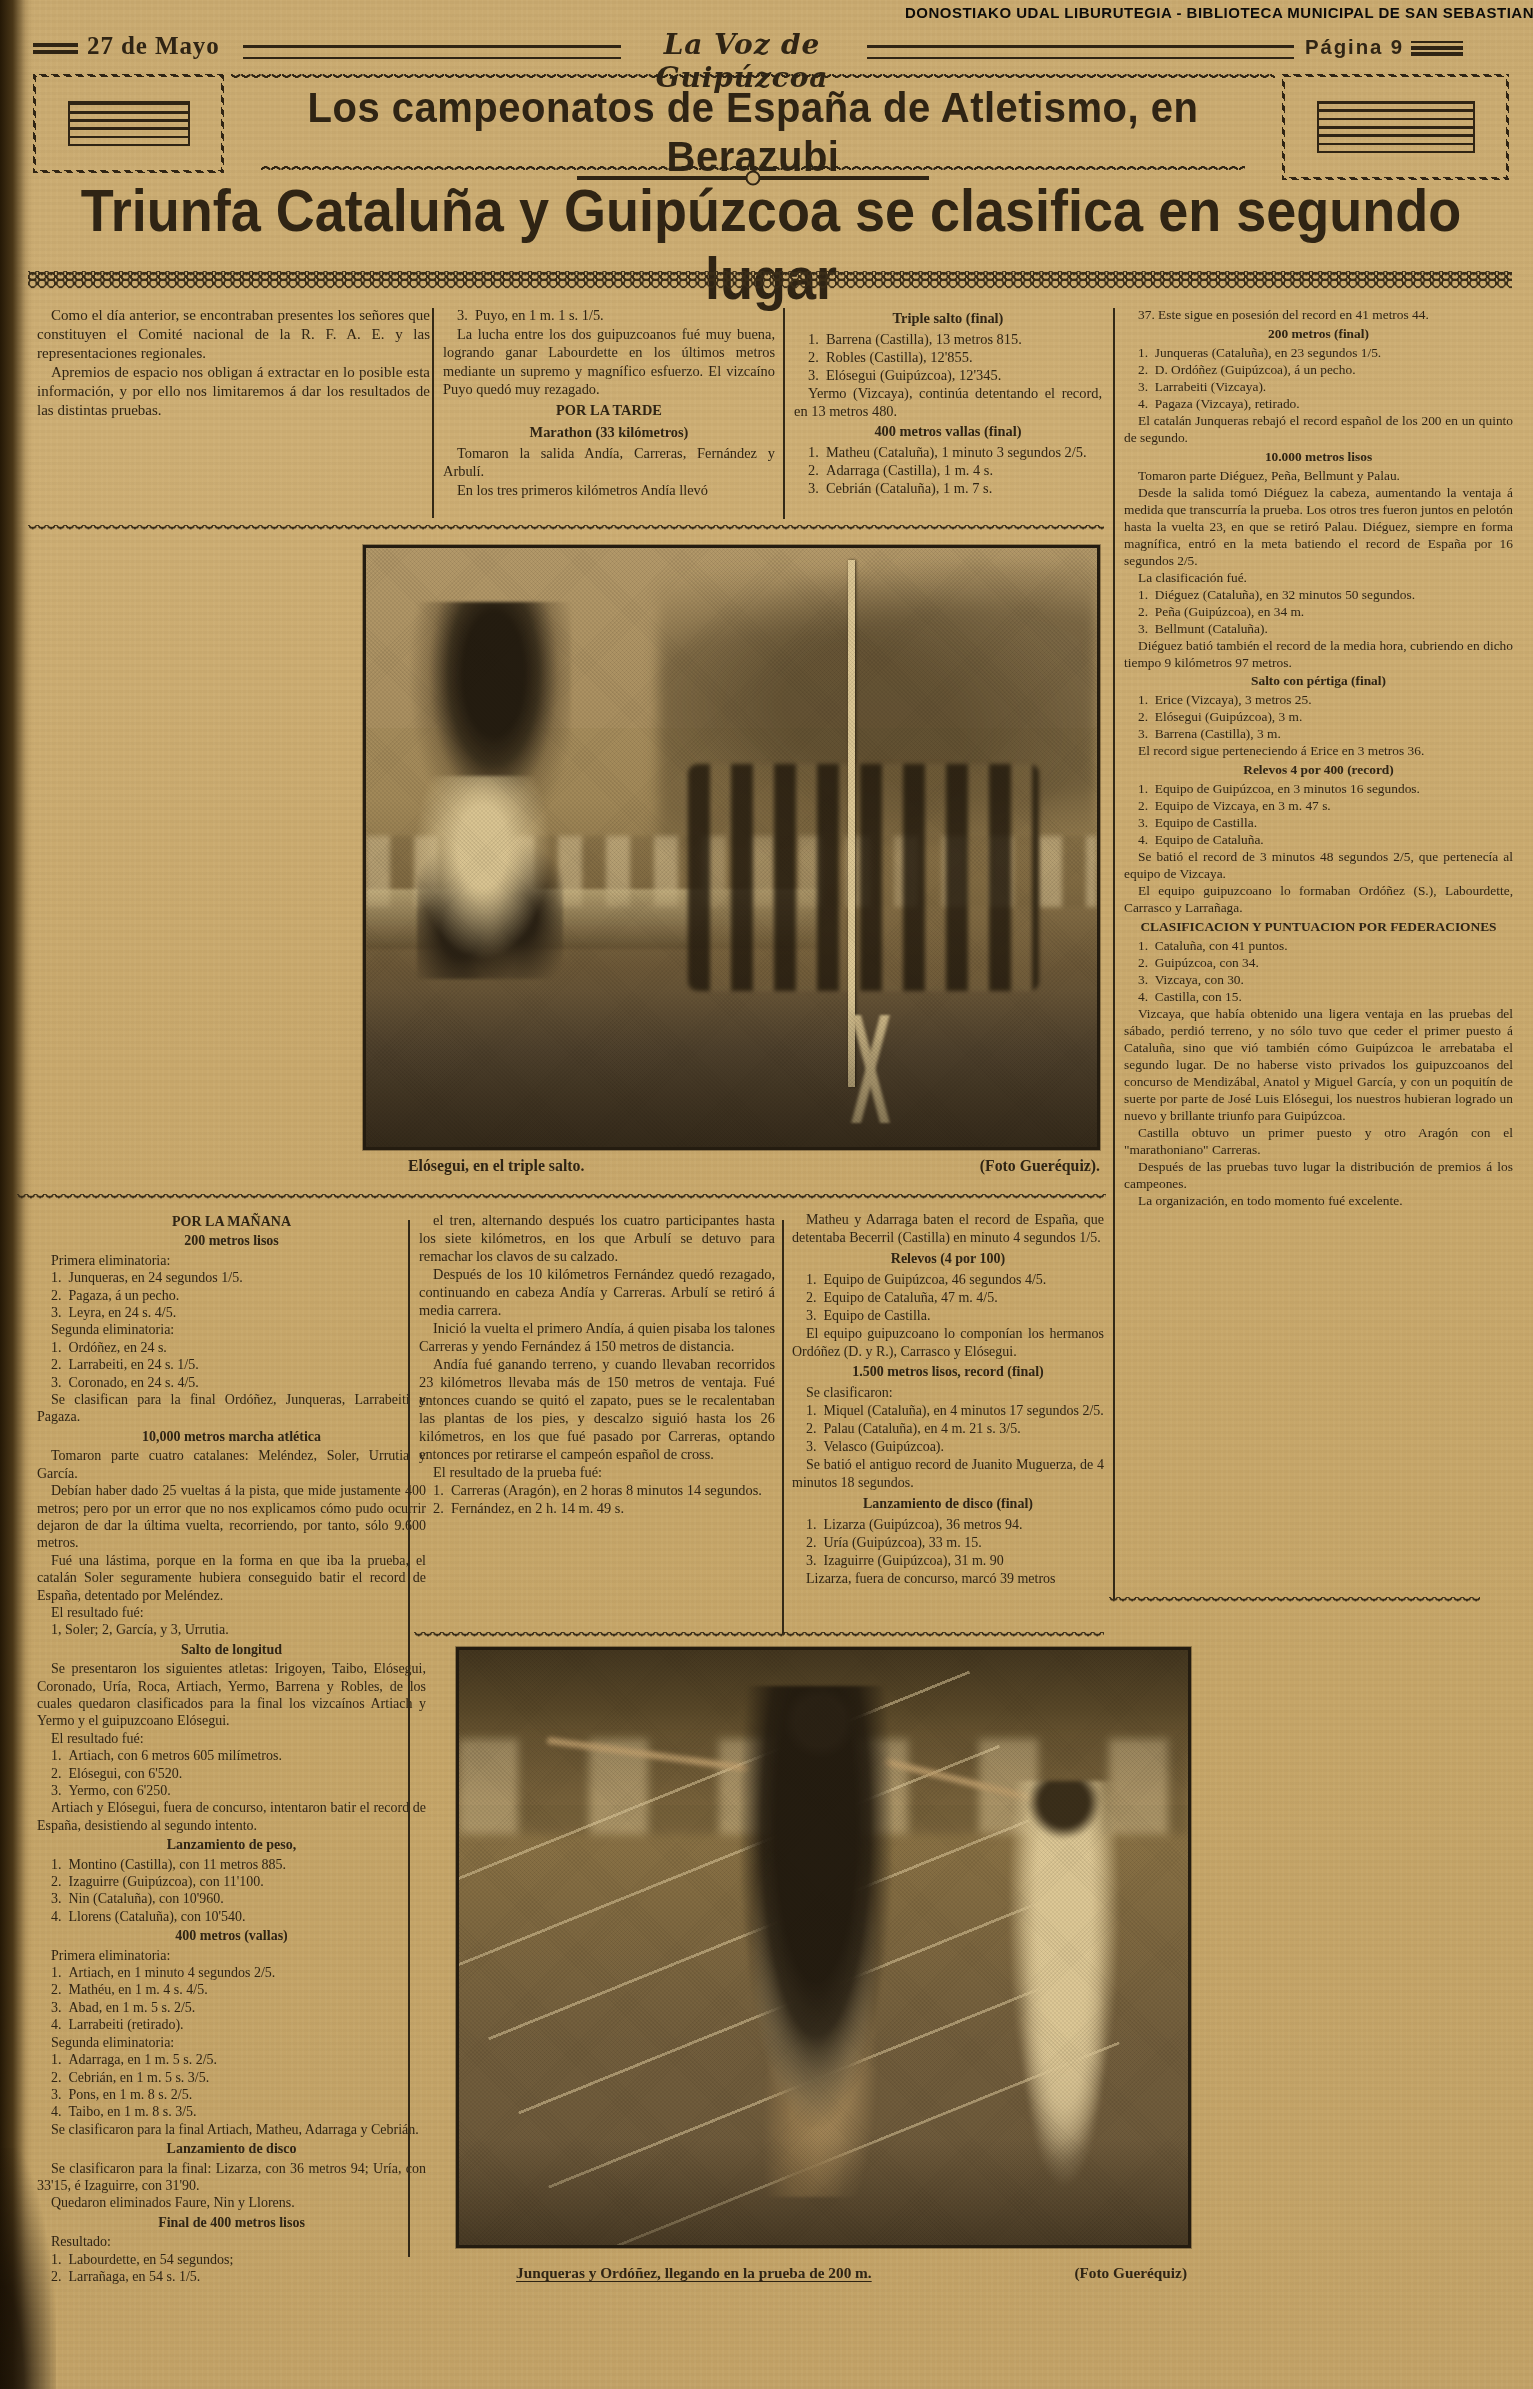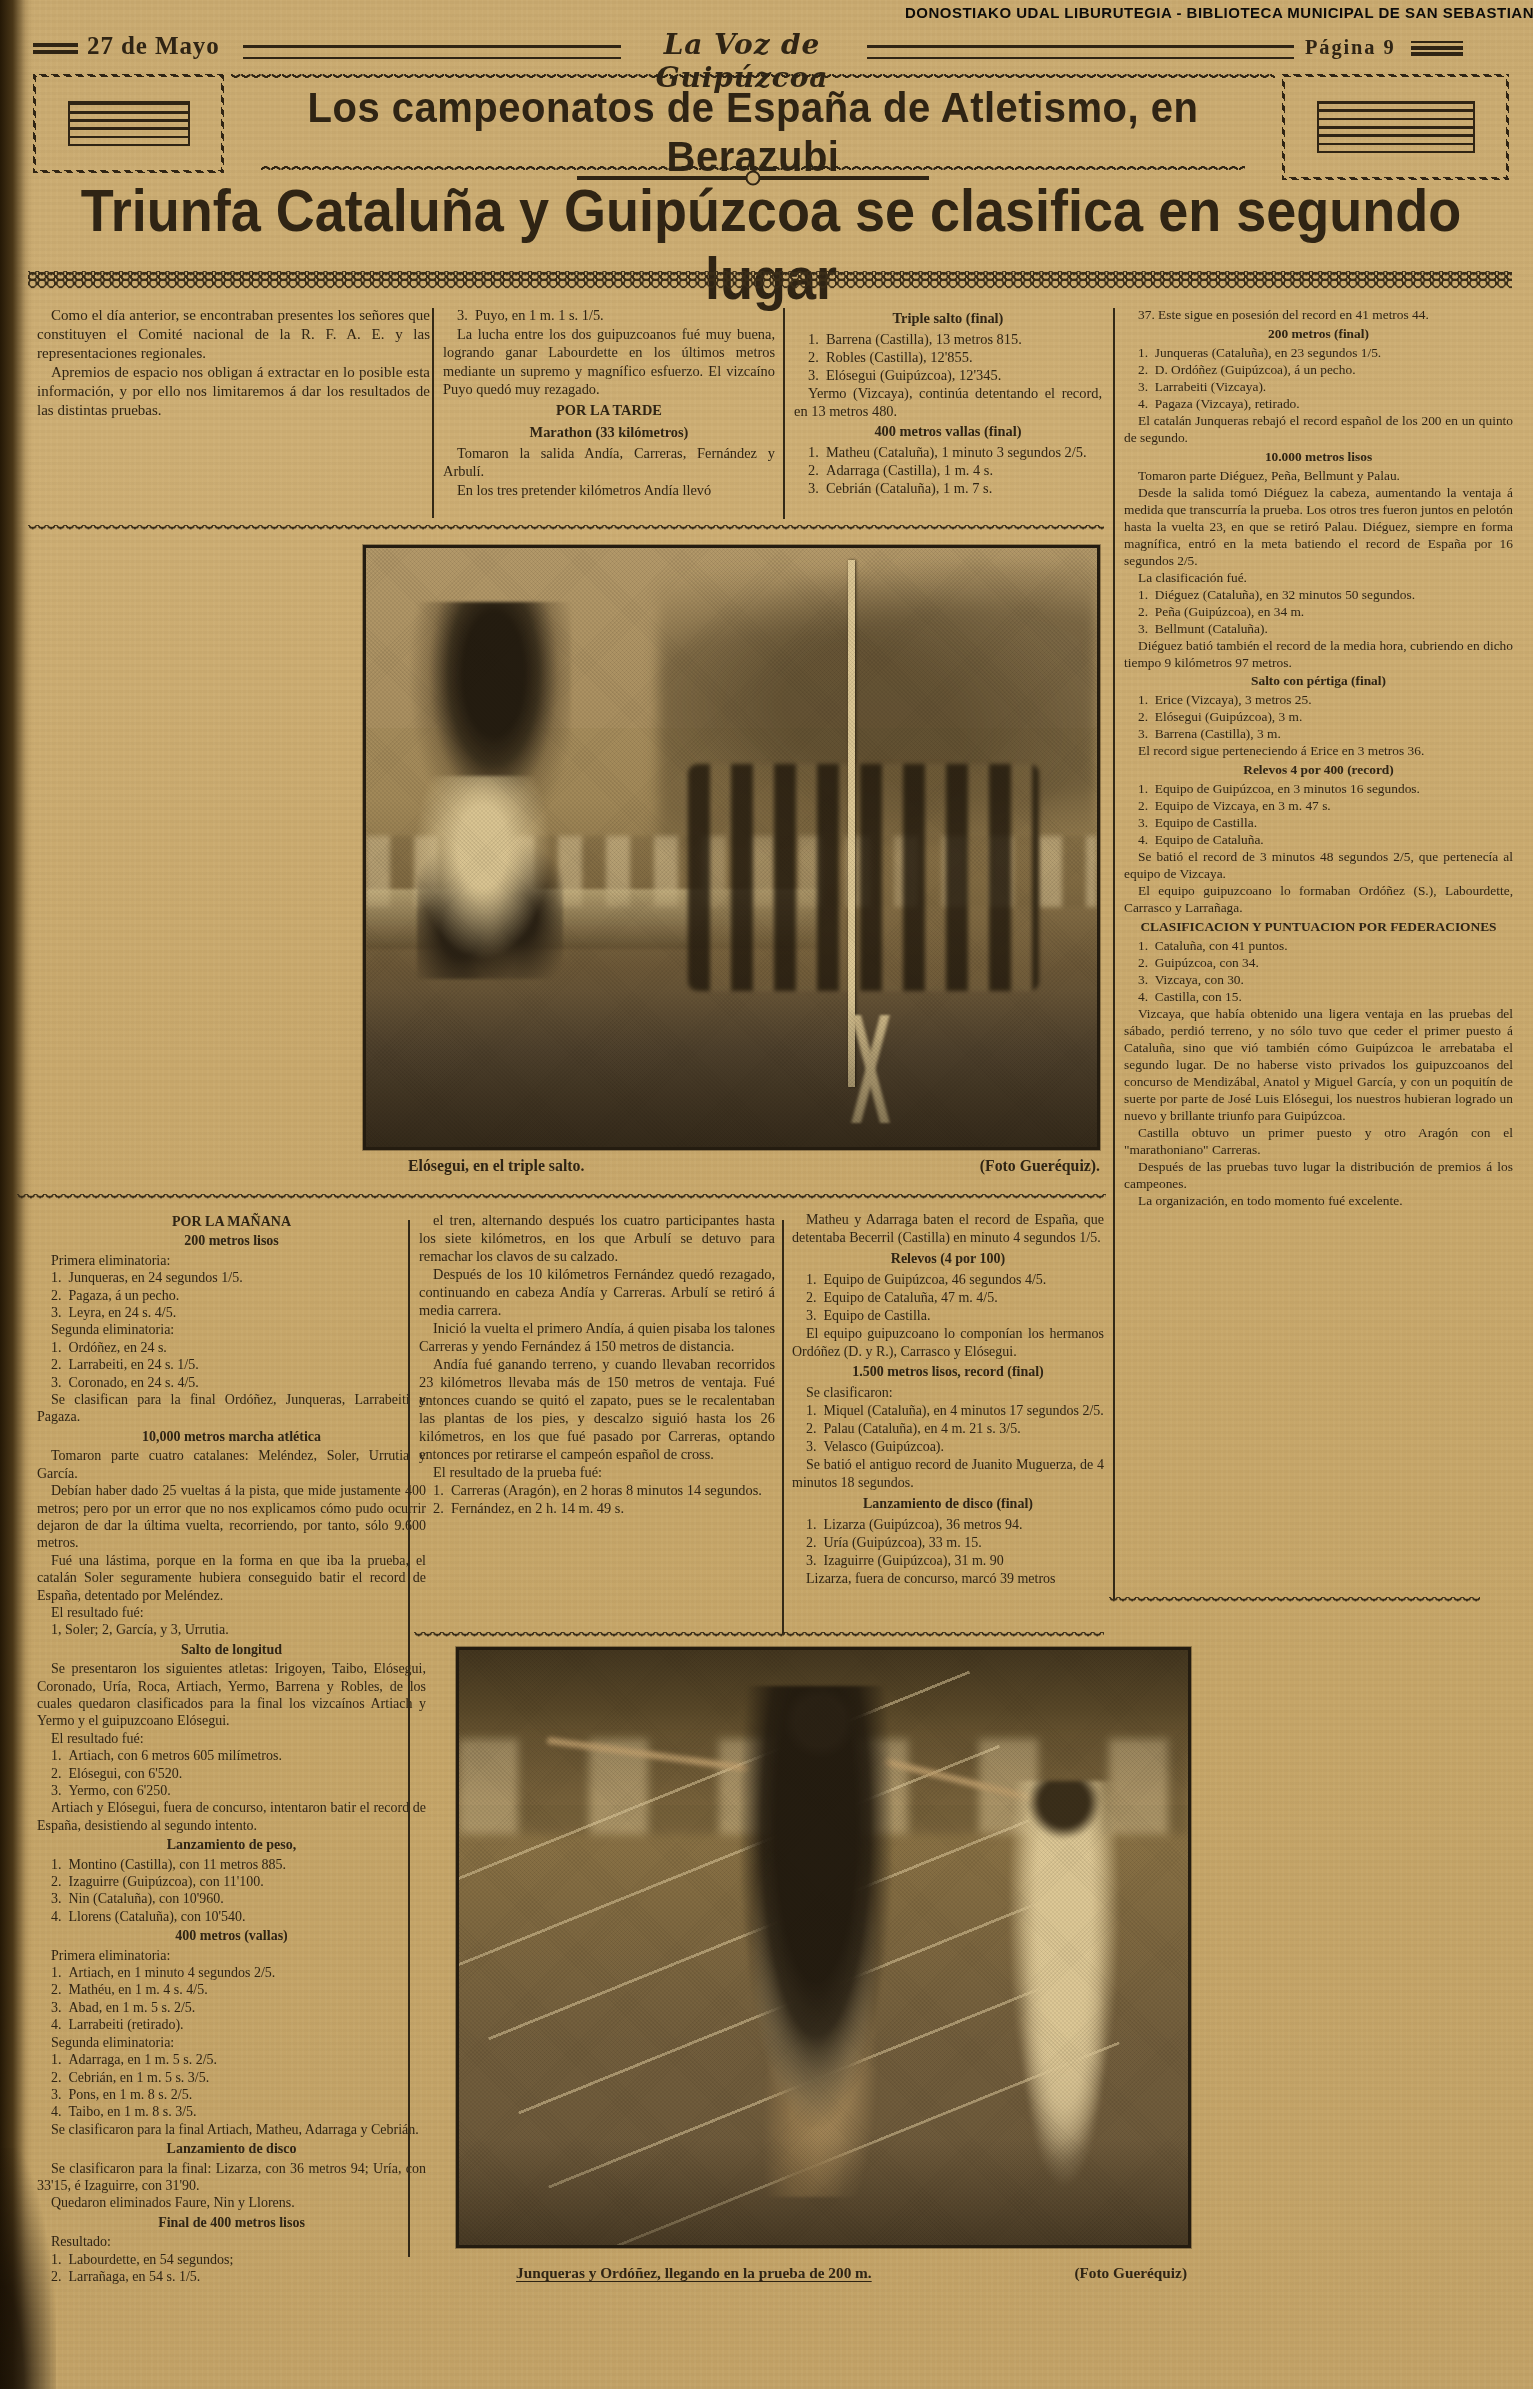--- a/index.html
+++ b/index.html
@@ -21,21 +21,21 @@
   
   .masthead{position:absolute;top:30px;left:33px;width:1472px;height:39px;}
   .mh-date{position:absolute;left:54px;top:1.9px;font-size:25px;font-weight:bold;letter-spacing:0.9px;}
   .mh-dash-l{position:absolute;left:0;top:11px;width:45px;height:13px;
         background:repeating-linear-gradient(0deg,#2f2414 0 3.7px,transparent 3.7px 7.4px);}
   .mh-rule{position:absolute;top:15px;height:9.3px;border-top:3.7px solid #2f2414;border-bottom:2.8px solid #2f2414;}
   .mh-rule.r1{left:210px;width:378px;}
   .mh-rule.r2{left:834px;width:427px;}
   .mh-title{position:absolute;left:584px;top:-1.9px;width:250px;text-align:center;
         font-family:"DejaVu Serif",serif;font-style:italic;font-weight:bold;font-size:28px;letter-spacing:0.9px;}
-  .mh-page{position:absolute;left:1272px;top:5.6px;font-family:Liberation Serif, serif;
+  .mh-page{position:absolute;left:1272px;top:5.6px;font-family:Liberation Sans, sans-serif;
         font-weight:bold;font-size:20.4px;letter-spacing:1.9px;}
   .mh-dash-r{position:absolute;left:1378px;top:11px;width:52px;height:15px;
         background:repeating-linear-gradient(0deg,#2f2414 0 3.7px,transparent 3.7px 6.5px);}
 
   
   .hl-band{position:absolute;top:74px;left:33px;width:1476px;height:100px;display:flex;align-items:stretch;}
   .hl-orn{flex:0 0 auto;border:3.7px solid transparent;
         border-image:repeating-linear-gradient(45deg,#2f2414 0 4.6px,transparent 4.6px 8.3px) 4;
         position:relative;}
   .hl-orn.left{width:185px;height:93px;}
@@ -182,21 +182,21 @@
       <p class="blk-p">Como el día anterior, se encontraban presentes los señores que constituyen el Comité nacional de la R. F. A. E. y las representaciones regionales.</p>
       <p class="blk-p">Apremios de espacio nos obligan á extractar en lo posible esta información, y por ello nos limitaremos á dar los resultados de las distintas pruebas.</p>
     </div>
   <div class="vsep" style="left:432px;top:308px;height:210px;"></div>
   <div id="top-col2" class="col">
       <p class="blk-p">3.&nbsp;&nbsp;Puyo, en 1 m. 1 s. 1/5.</p>
       <p class="blk-p">La lucha entre los dos guipuzcoanos fué muy buena, logrando ganar Labourdette en los últimos metros mediante un supremo y magnífico esfuerzo. El vizcaíno Puyo quedó muy rezagado.</p>
       <p class="blk-h">POR LA TARDE</p>
       <p class="blk-h">Marathon (33 kilómetros)</p>
       <p class="blk-p">Tomaron la salida Andía, Carreras, Fernández y Arbulí.</p>
-      <p class="blk-p">En los tres pretender kilómetros Andía llevó</p>
+      <p class="blk-p">En los tres primeros kilómetros Andía llevó</p>
     </div>
   <div class="vsep" style="left:783px;top:308px;height:211px;"></div>
   <div id="top-col3" class="col">
       <p class="blk-h">Triple salto (final)</p>
       <p class="blk-p">1.&nbsp;&nbsp;Barrena (Castilla), 13 metros 815.</p>
       <p class="blk-p">2.&nbsp;&nbsp;Robles (Castilla), 12'855.</p>
       <p class="blk-p">3.&nbsp;&nbsp;Elósegui (Guipúzcoa), 12'345.</p>
       <p class="blk-p">Yermo (Vizcaya), continúa detentando el record, en 13 metros 480.</p>
       <p class="blk-h">400 metros vallas (final)</p>
       <p class="blk-p">1.&nbsp;&nbsp;Matheu (Cataluña), 1 minuto 3 segundos 2/5.</p>

